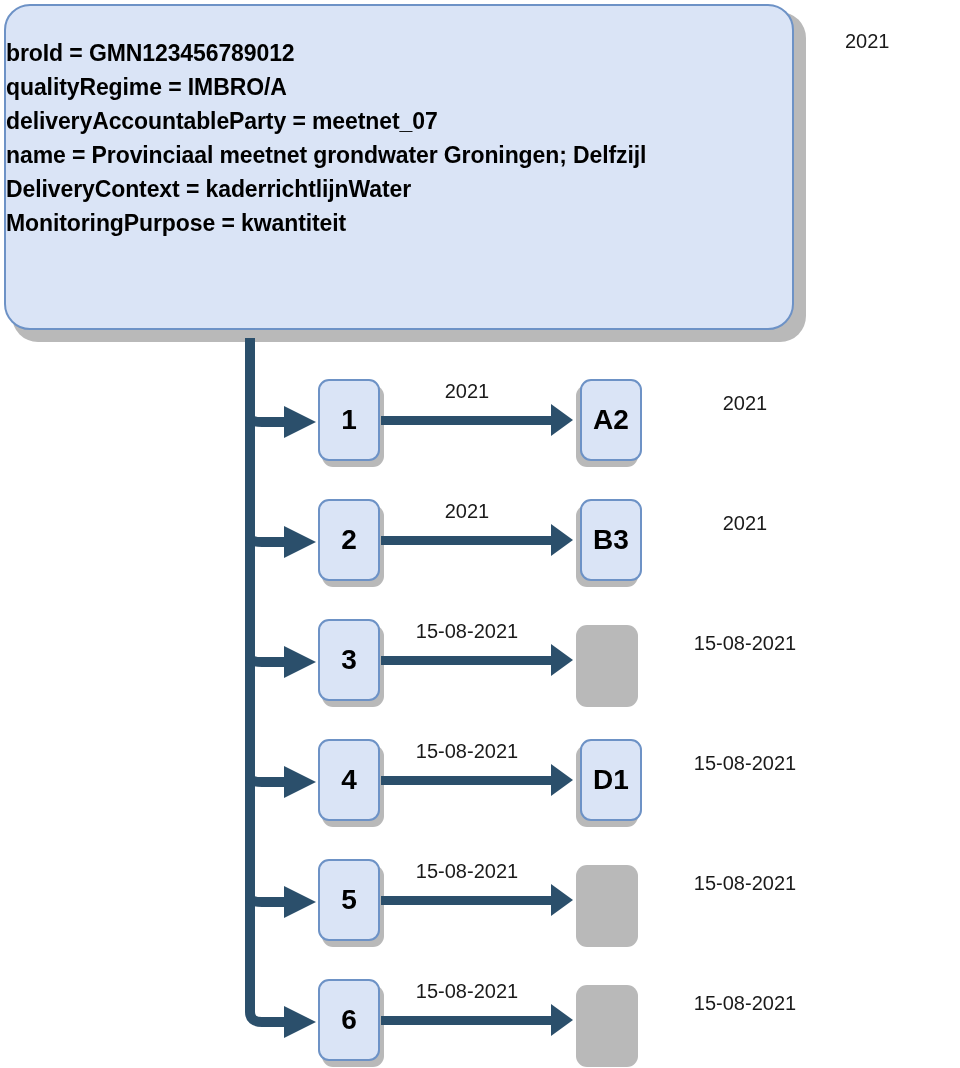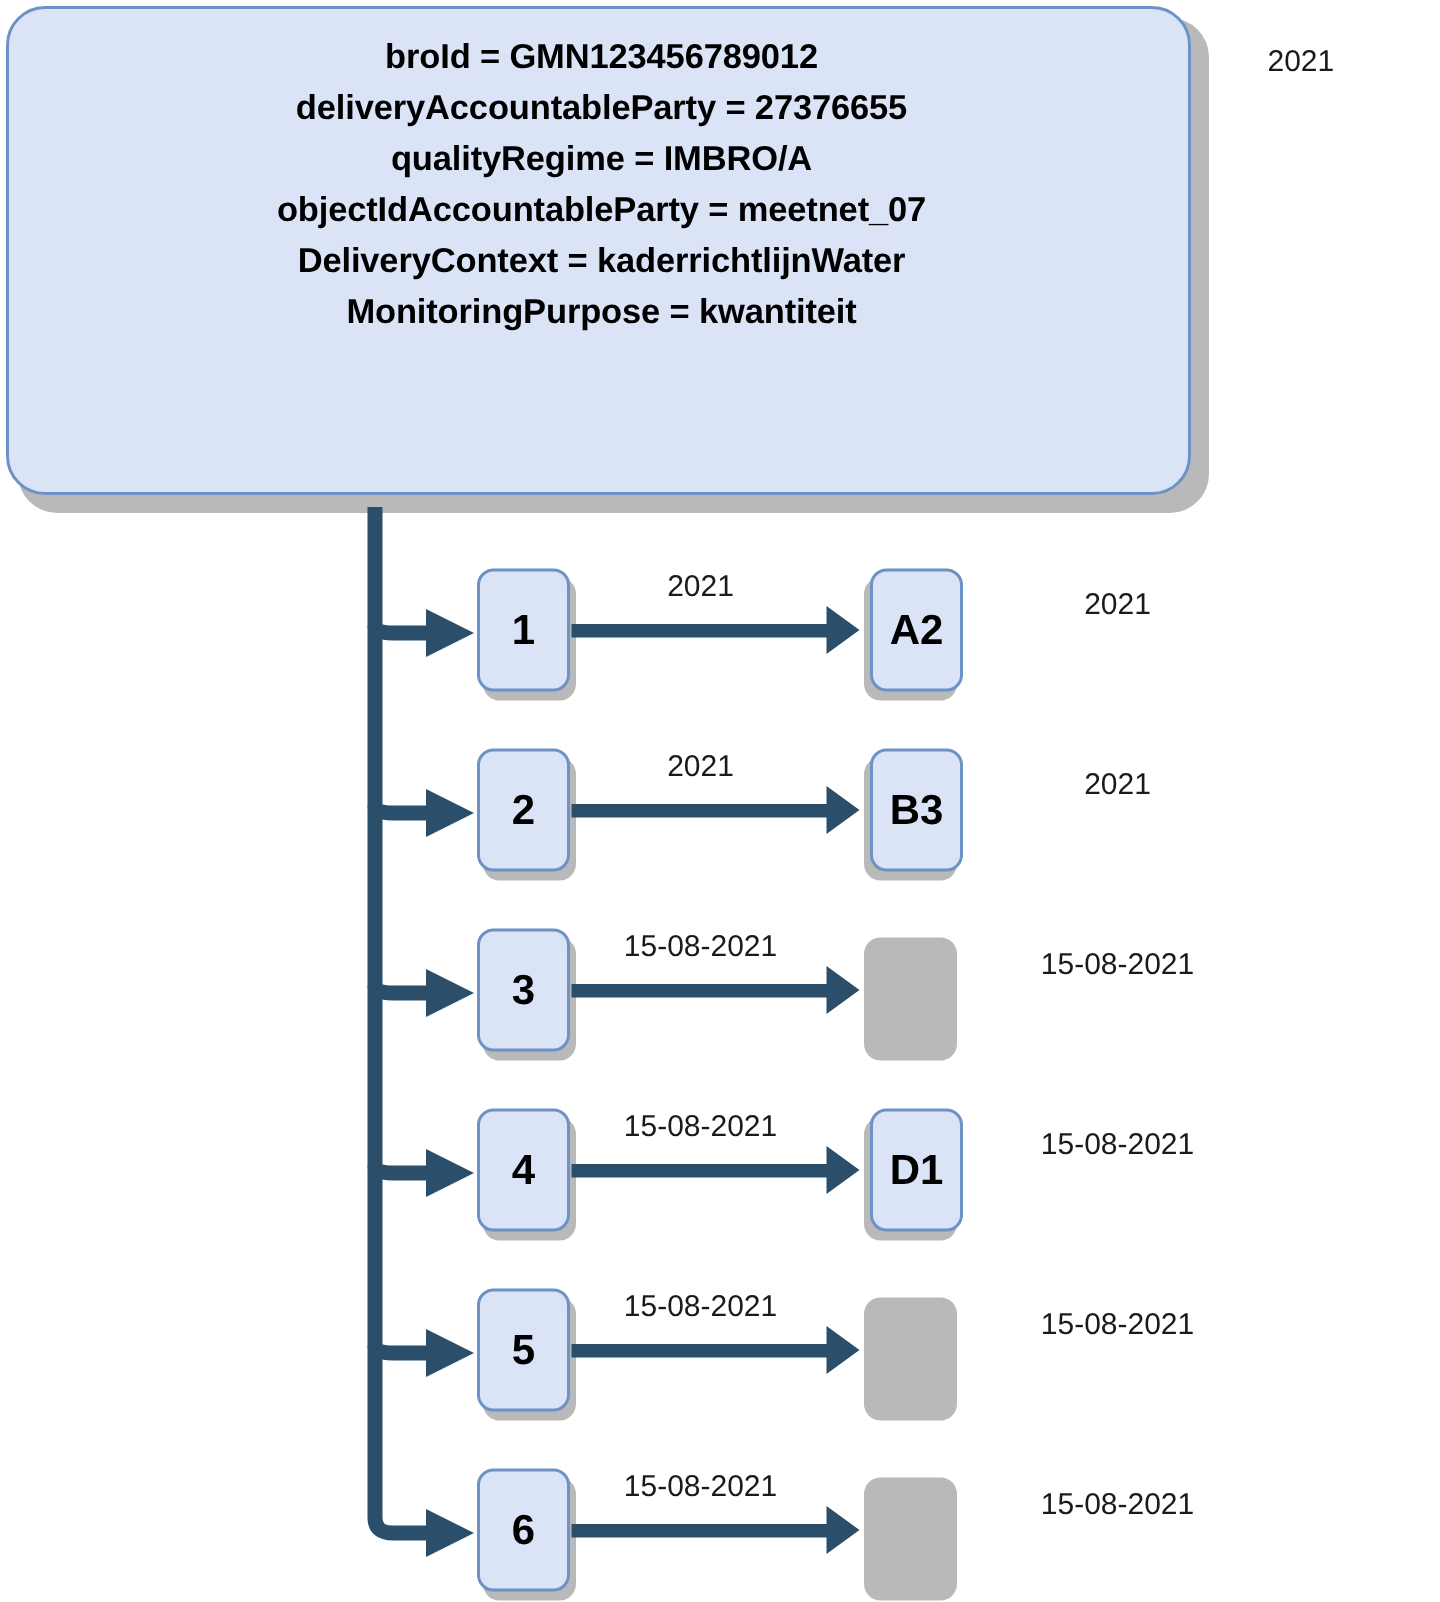--- a/index.html
+++ b/index.html
@@ -32,23 +32,22 @@
     width: 790px;
     height: 326px;
     box-sizing: border-box;
     border-radius: 26px;
     background: #dae4f6;
     border: 2px solid #6d92c6;
   }
   #main-box-text {
     position: absolute;
     left: 6px;
-    top: 20px;
+    top: 36px;
     width: 790px;
-    text-align: center;
   }
   .attr-line {
     font-size: 23px;
     font-weight: bold;
     color: #000000;
     line-height: 34px;
     white-space: nowrap;
     letter-spacing: -0.1px;
   }
 
@@ -155,23 +154,23 @@
     white-space: nowrap;
   }
 </style>
 </head>
 <body>
 
 <div id="main-box-shadow"></div>
 <div id="main-box"></div>
 <div id="main-box-text">
     <div class="attr-line">broId = GMN123456789012</div>
-    <div class="attr-line">deliveryAccountableParty = 27376655</div>
     <div class="attr-line">qualityRegime = IMBRO/A</div>
-    <div class="attr-line">objectIdAccountableParty = meetnet_07</div>
+    <div class="attr-line">deliveryAccountableParty = meetnet_07</div>
+    <div class="attr-line">name = Provinciaal meetnet grondwater Groningen; Delfzijl</div>
     <div class="attr-line">DeliveryContext = kaderrichtlijnWater</div>
     <div class="attr-line">MonitoringPurpose = kwantiteit</div>
   </div>
 
 <div id="top-right-label">2021</div>
 
 <svg id="trunk" viewBox="0 0 960 1068" xmlns="http://www.w3.org/2000/svg">
 
   <path d="M 250 338 L 250 1012 Q 250 1022 262 1022 L 286 1022" stroke="#2b4f6b" stroke-width="10" fill="none" stroke-linecap="butt"></path>
 

